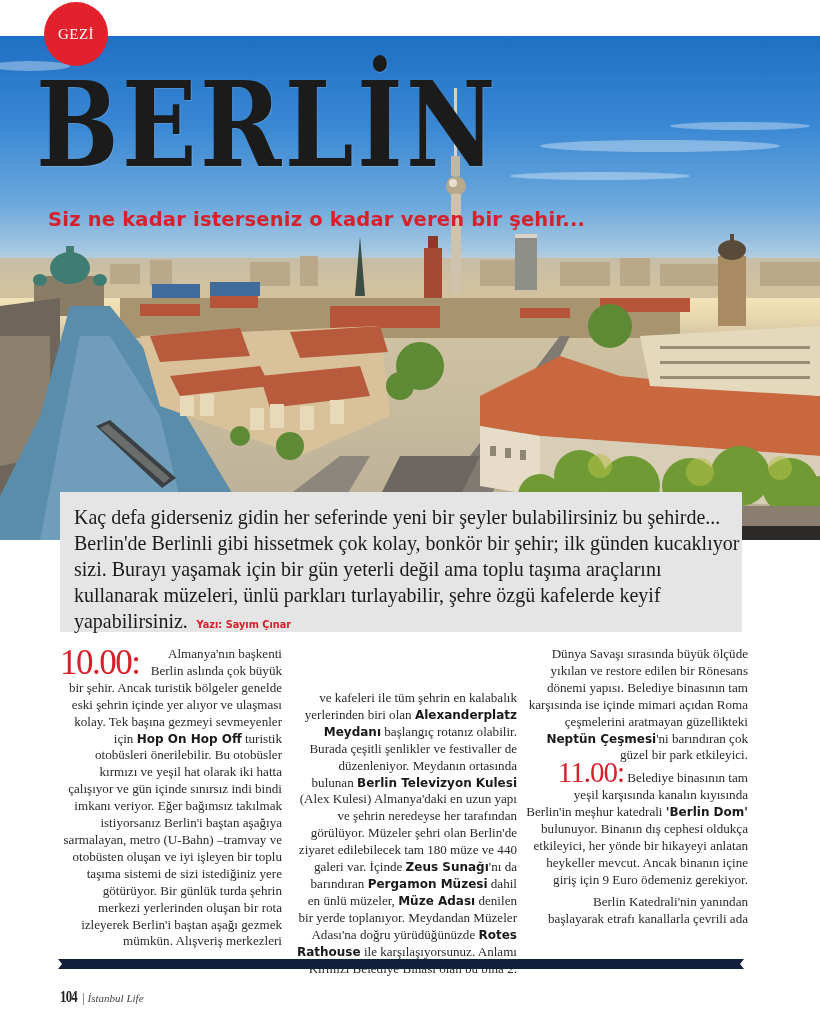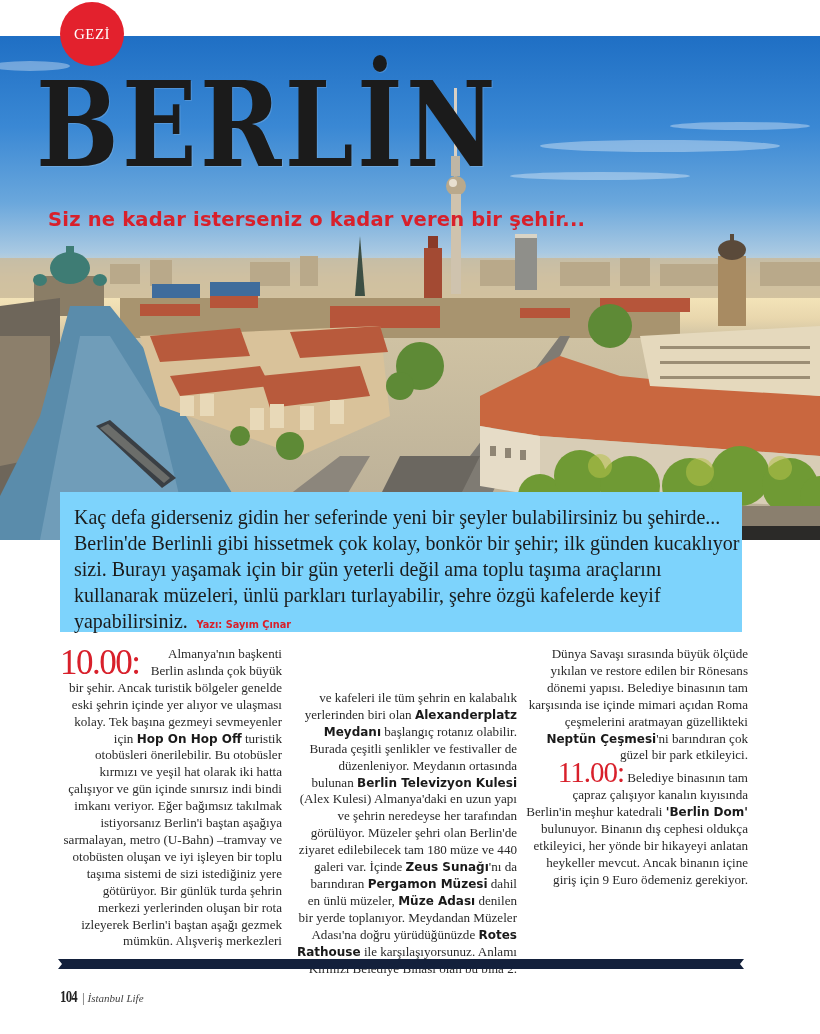--- a/index.html
+++ b/index.html
@@ -8,41 +8,41 @@
 
   
   .hero {
     position: absolute; left: 0; top: 36px; width: 820px; height: 504px; overflow: hidden;
     background: linear-gradient(180deg, #1f6fc4 0%, #3a88d4 18%, #6aa7dc 33%, #a9c9e2 43%, #e6dcc2 48%, #f3e3b8 52%, #e9d7ad 56%, #cfc2a3 60%, #b8ad96 100%);
   }
   .hero svg { position: absolute; left: 0; top: 0; }
 
   
   .badge {
-    position: absolute; left: 60px; top: 2px; width: 64px; height: 64px; border-radius: 50%;
+    position: absolute; left: 44px; top: 2px; width: 64px; height: 64px; border-radius: 50%;
     background: #e3212d; color: #fff; display: flex; align-items: center; justify-content: center;
     font-family: "Liberation Serif", serif; font-size: 15px; letter-spacing: 0.5px; z-index: 5;
   }
 
   
   .title {
     position: absolute; left: 36px; top: 66px; z-index: 4;
     font-family: "DejaVu Serif", serif; font-weight: bold; font-size: 118px; line-height: 1;
     color: #1b1b1b; letter-spacing: 4px; transform: scaleX(0.83); transform-origin: left top;
     text-shadow: 1px 1px 0 rgba(255,255,255,0.15);
   }
   .subtitle {
     position: absolute; left: 48px; top: 208px; z-index: 4;
     font-family: "DejaVu Sans", sans-serif; font-weight: bold; font-size: 19.5px;
     color: #d8202b; letter-spacing: 0.2px;
   }
 
   
   .intro {
-    position: absolute; left: 60px; top: 492px; width: 682px; height: 140px; background: #7dd3fc; z-index: 6;
+    position: absolute; left: 60px; top: 492px; width: 682px; height: 140px; background: #e5e5e5; z-index: 6;
     padding: 12px 0 0 14px;
   }
   .intro p {
     font-family: "Liberation Serif", serif; font-size: 21.5px; line-height: 26px; color: #1b1b1b;
     transform: scaleX(0.93); transform-origin: left top; width: 720px;
   }
   .intro .byline {
     font-family: "DejaVu Sans", sans-serif; font-weight: bold; font-size: 10.5px; color: #d8202b; margin-left: 4px;
   }
 
@@ -225,23 +225,23 @@
 
 <div class="cols">
   <div class="col c1">
     <span class="time big">10.00:</span><span>Almanya'nın başkenti Berlin aslında çok büyük bir şehir. Ancak turistik bölgeler genelde eski şehrin içinde yer alıyor ve ulaşması kolay. Tek başına gezmeyi sevmeyenler için </span><b>Hop On Hop Off</b><span> turistik otobüsleri önerilebilir. Bu otobüsler kırmızı ve yeşil hat olarak iki hatta çalışıyor ve gün içinde sınırsız indi bindi imkanı veriyor. Eğer bağımsız takılmak istiyorsanız Berlin'i baştan aşağıya sarmalayan, metro (U-Bahn) –tramvay ve otobüsten oluşan ve iyi işleyen bir toplu taşıma sistemi de sizi istediğiniz yere götürüyor. Bir günlük turda şehrin merkezi yerlerinden oluşan bir rota izleyerek Berlin'i baştan aşağı gezmek mümkün. Alışveriş merkezleri</span>
   </div>
   <div class="col c2">
     <span>ve kafeleri ile tüm şehrin en kalabalık yerlerinden biri olan </span><b>Alexanderplatz Meydanı</b><span> başlangıç rotanız olabilir. Burada çeşitli şenlikler ve festivaller de düzenleniyor. Meydanın ortasında bulunan </span><b>Berlin Televizyon Kulesi</b><span> (Alex Kulesi) Almanya'daki en uzun yapı ve şehrin neredeyse her tarafından görülüyor. Müzeler şehri olan Berlin'de ziyaret edilebilecek tam 180 müze ve 440 galeri var. İçinde </span><b>Zeus Sunağı</b><span>'nı da barındıran </span><b>Pergamon Müzesi</b><span> dahil en ünlü müzeler, </span><b>Müze Adası</b><span> denilen bir yerde toplanıyor. Meydandan Müzeler Adası'na doğru yürüdüğünüzde </span><b>Rotes Rathouse</b><span> ile karşılaşıyorsunuz. Anlamı Kırmızı Belediye Binası olan bu bina 2.</span>
   </div>
   <div class="col c3">
     <span>Dünya Savaşı sırasında büyük ölçüde yıkılan ve restore edilen bir Rönesans dönemi yapısı. Belediye binasının tam karşısında ise içinde mimari açıdan Roma çeşmelerini aratmayan güzellikteki </span><b>Neptün Çeşmesi</b><span>'ni barındıran çok güzel bir park etkileyici.</span><br>
-    <span class="indent"></span><span class="time mid">11.00:</span><span> Belediye binasının tam çapraz çalışıyor kanalın kıyısında Berlin'in meşhur katedrali </span><b>'Berlin Dom'</b><span> bulunuyor. Binanın dış cephesi oldukça etkileyici, her yönde bir hikayeyi anlatan heykeller mevcut. Ancak binanın içine giriş için 9 Euro ödemeniz gerekiyor.</span><br>
+    <span class="indent"></span><span class="time mid">11.00:</span><span> Belediye binasının tam yeşil karşısında kanalın kıyısında Berlin'in meşhur katedrali </span><b>'Berlin Dom'</b><span> bulunuyor. Binanın dış cephesi oldukça etkileyici, her yönde bir hikayeyi anlatan heykeller mevcut. Ancak binanın içine giriş için 9 Euro ödemeniz gerekiyor.</span><br>
     <div style="height:5px"></div>
-    <span class="indent"></span>
+    <span class="indent"></span><span>Berlin Katedrali'nin yanından başlayarak etrafı kanallarla çevrili ada</span>
   </div>
 </div>
 
 <svg class="ribbon" viewBox="0 0 686 12" width="686" height="12">
   <polygon points="0,1 686,1 682,6 686,11 0,11 4,6" fill="#13203b"></polygon>
 </svg>
 
 <div class="folio">
   <span class="num">104</span><span class="sep">|</span><span class="mag">İstanbul Life</span>
 </div>

